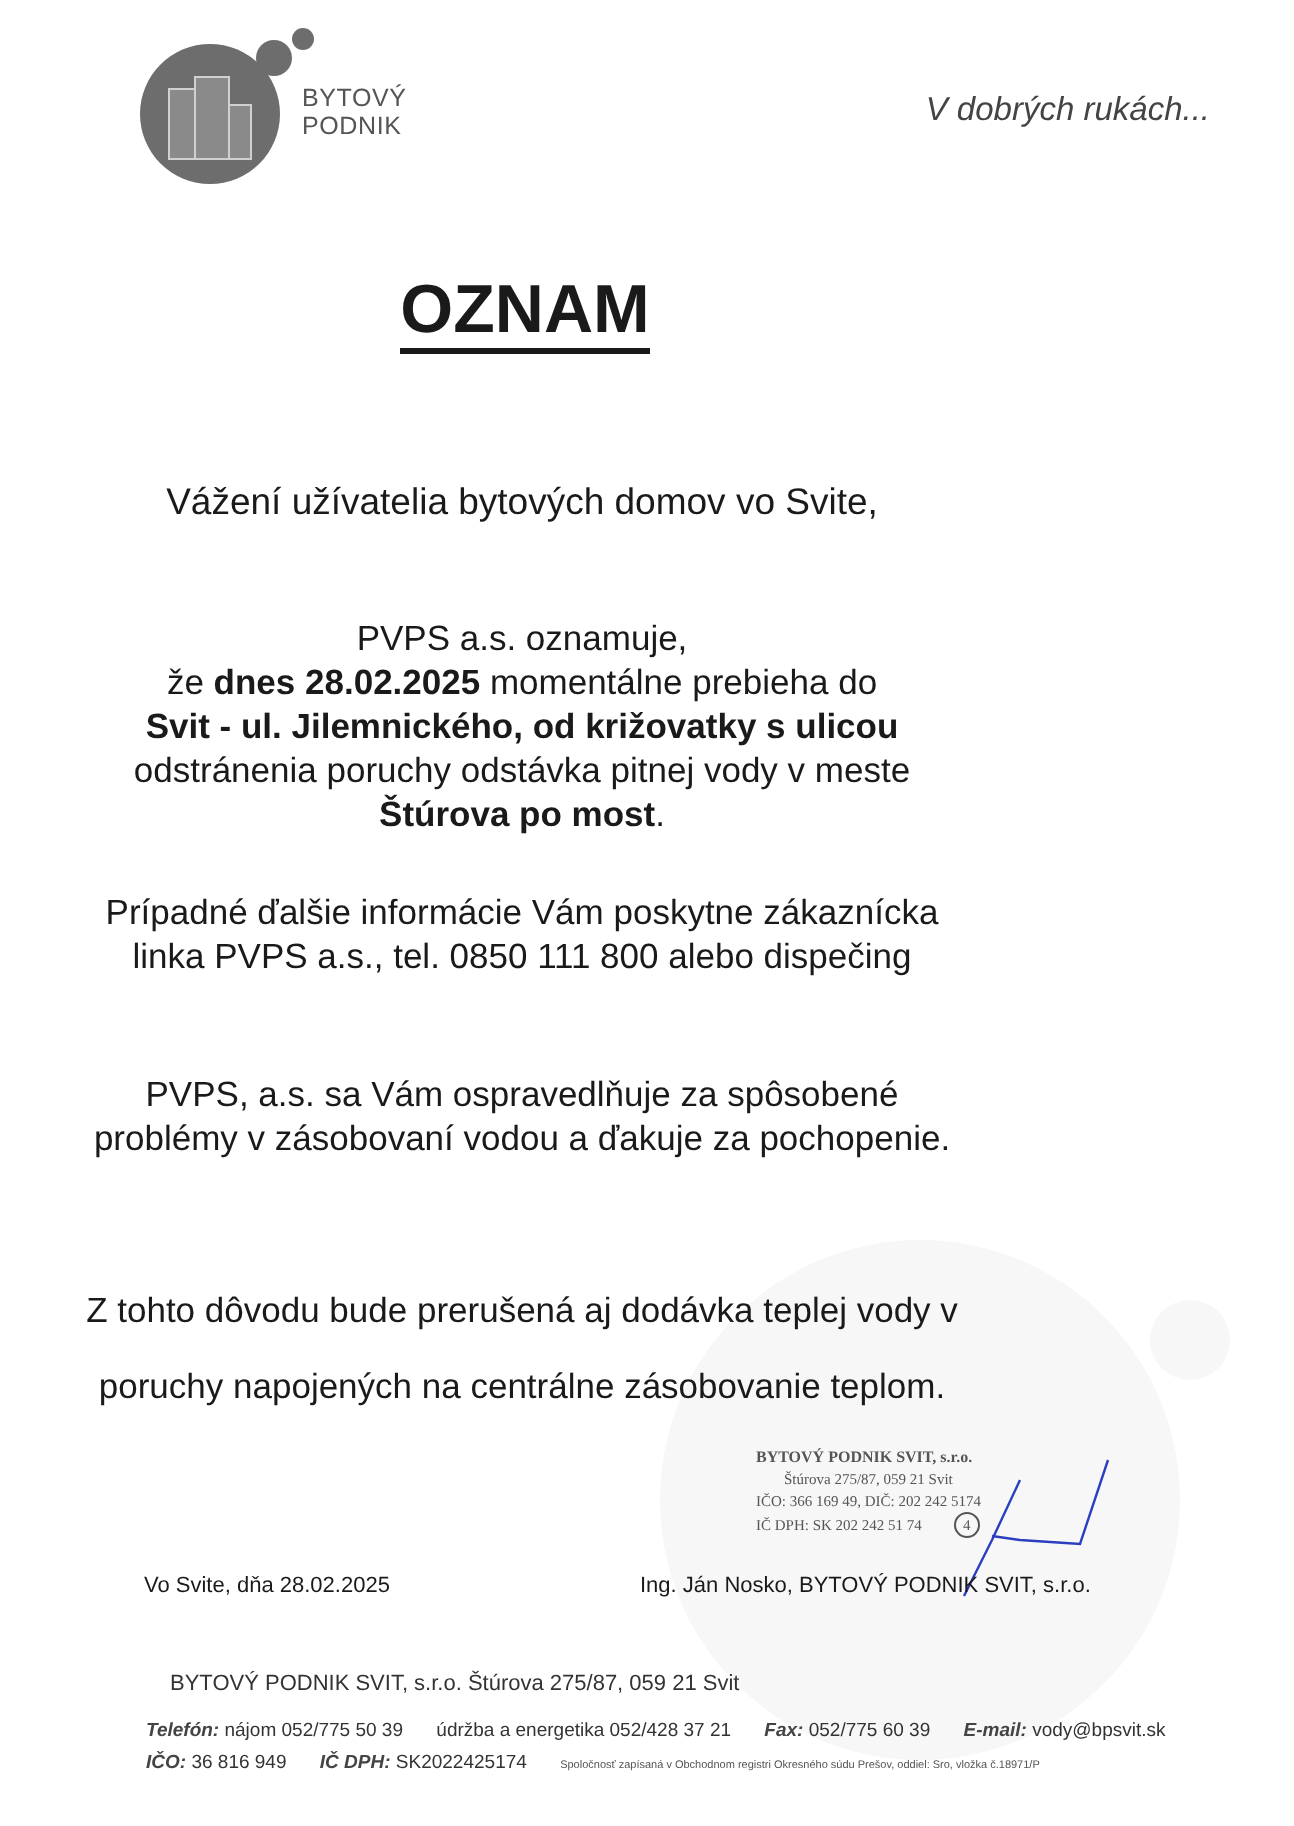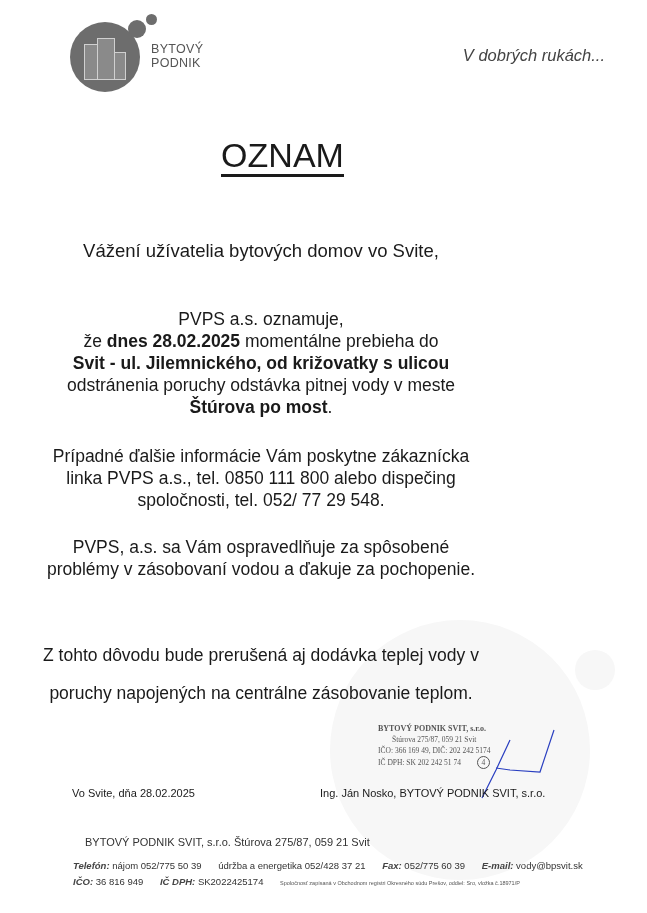--- a/index.html
+++ b/index.html
@@ -12,21 +12,21 @@
     .wm { position: absolute; border-radius: 50%; background: #f7f7f7; }
     
     .logo { left: 70px; top: 12px; width: 240px; height: 70px; }
     .logo-circle { position: absolute; left: 0; top: 10px; width: 70px; height: 70px; border-radius: 50%; background: #6d6d6d; }
     .logo-bubble1 { position: absolute; left: 58px; top: 8px; width: 18px; height: 18px; border-radius: 50%; background: #6d6d6d; }
     .logo-bubble2 { position: absolute; left: 76px; top: 2px; width: 11px; height: 11px; border-radius: 50%; background: #6d6d6d; }
     .bld { position: absolute; background: #8a8a8a; border: 1px solid #d0d0d0; }
     .logo-small { position: absolute; left: 81px; top: 30px; font-size: 12.5px; line-height: 14px; color: #555; letter-spacing: 0.3px; }
     .logo-big { position: absolute; left: 141px; top: 24px; font-size: 38px; font-weight: bold; font-style: italic; color: #555; letter-spacing: 1px; line-height: 40px; }
     .slogan { right: 42px; top: 46px; font-size: 16.5px; font-style: italic; color: #444; }
-    .title { left: 0; width: 525px; top: 136px; text-align: center; font-size: 34px; font-weight: normal; margin-left: 20px; }
+    .title { left: 0; width: 525px; top: 136px; text-align: center; font-size: 34px; font-weight: bold; }
     .title span { border-bottom: 3px solid #1a1a1a; padding-bottom: 0; }
     .p { left: 0; width: 522px; text-align: center; font-size: 17.5px; line-height: 22px; }
     .greeting { top: 240px; font-size: 18.5px; }
     .p1 { top: 308px; }
     .p2 { top: 445px; }
     .p3 { top: 536px; }
     .p4 { top: 636px; line-height: 38px; }
     .sign-left { left: 72px; top: 787px; font-size: 11px; }
     .sign-right { left: 320px; top: 787px; font-size: 11px; }
     .stamp { left: 378px; top: 723px; font-family: "Liberation Serif", serif; font-size: 7.5px; color: #555; line-height: 11px; }
@@ -68,21 +68,20 @@
   <div>PVPS a.s. oznamuje,</div>
   <div><span>že </span><b>dnes 28.02.2025</b><span> momentálne prebieha do</span></div>
   <div><b>Svit - ul. Jilemnického, od križovatky s ulicou</b></div>
   <div>odstránenia poruchy odstávka pitnej vody v meste</div>
   <div><b>Štúrova po most</b><span>.</span></div>
 </div>
 
 <div class="abs p p2">
   <div>Prípadné ďalšie informácie Vám poskytne zákaznícka</div>
   <div>linka PVPS a.s., tel. 0850 111 800 alebo dispečing</div>
-  <div>spoločnosti, tel. 052/ 77 29 548.</div>
 </div>
 
 <div class="abs p p3">
   <div>PVPS, a.s. sa Vám ospravedlňuje za spôsobené</div>
   <div>problémy v zásobovaní vodou a ďakuje za pochopenie.</div>
 </div>
 
 <div class="abs p p4">
   <div>Z tohto dôvodu bude prerušená aj dodávka teplej vody v</div>
   <div>poruchy napojených na centrálne zásobovanie teplom.</div>

